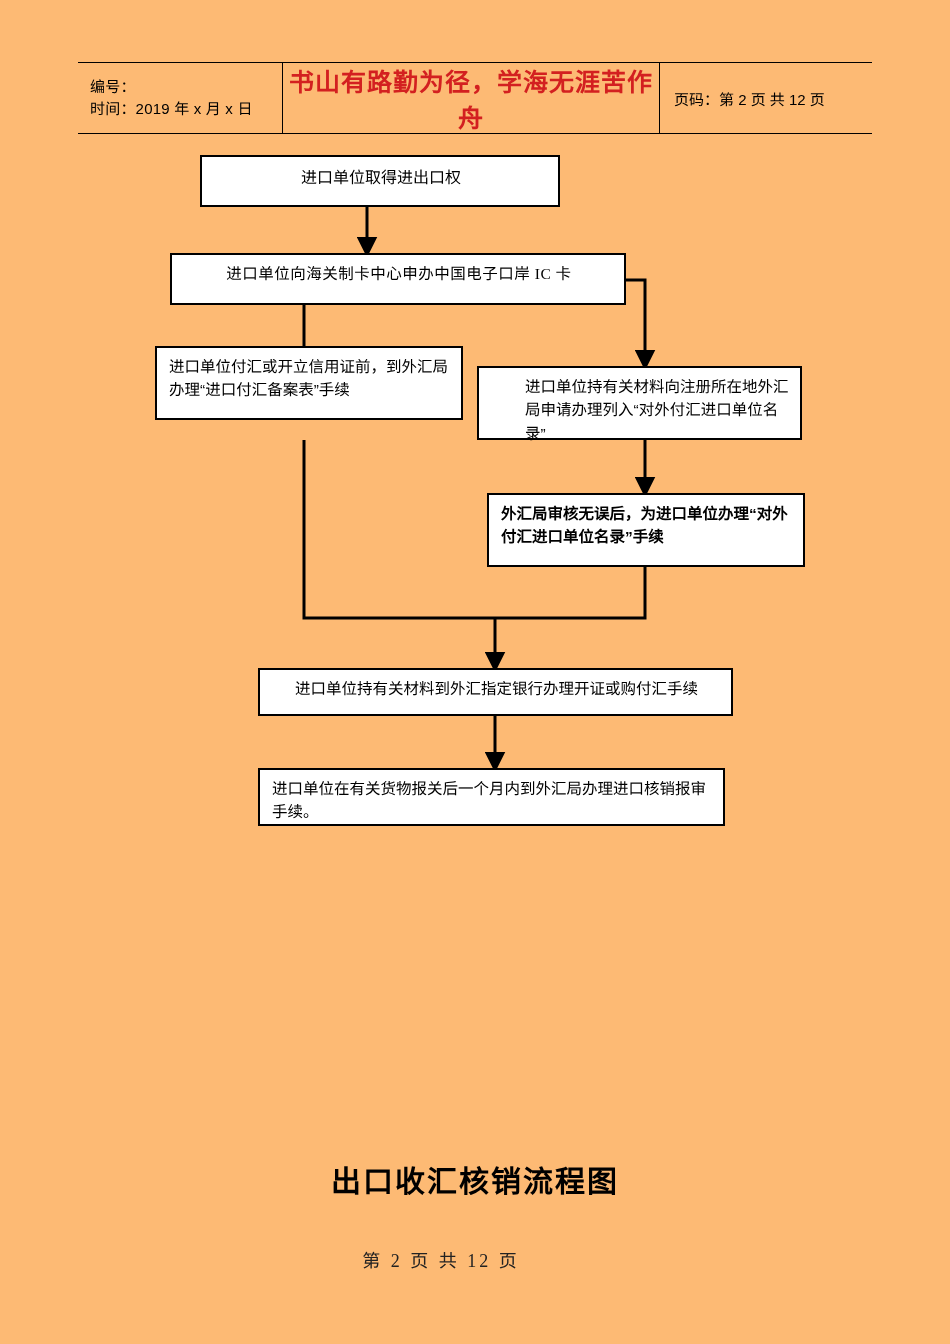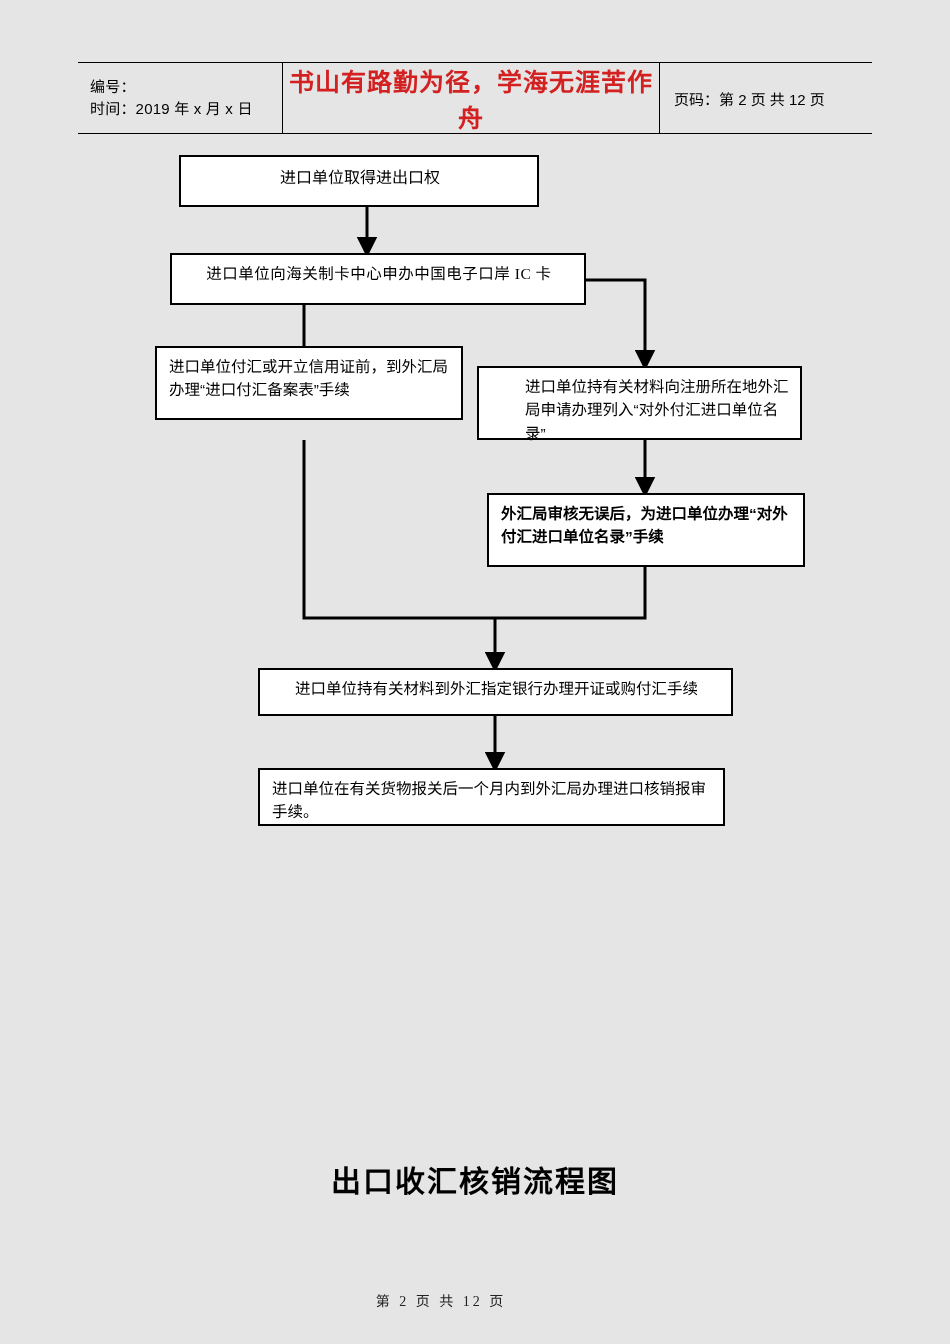--- a/index.html
+++ b/index.html
@@ -14,21 +14,21 @@
     position: relative;
     font-family: "Liberation Serif", "DejaVu Serif", serif;
     color: #000000;
     overflow: hidden;
   }
 
   
   .page {
     position: absolute;
     inset: 0;
-    background: #e5e5e5;
+    background: #fdba74;
   }
 
   
   .header-table {
     position: absolute;
     left: 78px;
     top: 62px;
     width: 794px;
     border-top: 1.5px solid #000;
     border-bottom: 1.5px solid #000;
@@ -102,22 +102,22 @@
     font-family: "Liberation Serif", "DejaVu Serif", serif;
     font-size: 16px;
     text-align: center;
     padding-top: 9px;
   }
   .node.center-line {
     text-align: center;
   }
 
   
-  #node-0 { left: 179px; top: 155px; width: 360px; height: 52px; }
-  #node-1 { left: 170px; top: 253px; width: 416px; height: 52px; }
+  #node-0 { left: 200px; top: 155px; width: 360px; height: 52px; }
+  #node-1 { left: 170px; top: 253px; width: 456px; height: 52px; }
   #node-2 { left: 155px; top: 346px; width: 308px; height: 74px; }
   #node-3 { left: 477px; top: 366px; width: 325px; height: 74px; padding-left: 46px; }
   #node-4 { left: 487px; top: 493px; width: 318px; height: 74px; font-weight: bold; }
   #node-5 { left: 258px; top: 668px; width: 475px; height: 48px; }
   #node-6 { left: 258px; top: 768px; width: 467px; height: 58px; }
 
   .mono-ic {
     font-family: "Liberation Serif", "DejaVu Serif", serif;
     letter-spacing: 0.5px;
   }
@@ -139,24 +139,23 @@
   
   .footer {
     position: absolute;
     left: 0;
     top: 1246px;
     width: 950px;
     text-align: center;
     padding-right: 68px;
     box-sizing: border-box;
     font-family: "Liberation Serif", "DejaVu Serif", serif;
-    font-size: 14px;
+    font-size: 18px;
     letter-spacing: 3px;
     color: #222;
-    margin-top: 44px;
   }
 </style>
 </head>
 <body>
 
 <div class="page">
 
   <div class="header-table">
     <div class="hdr-cell hdr-left">
       <div>编号：</div>

